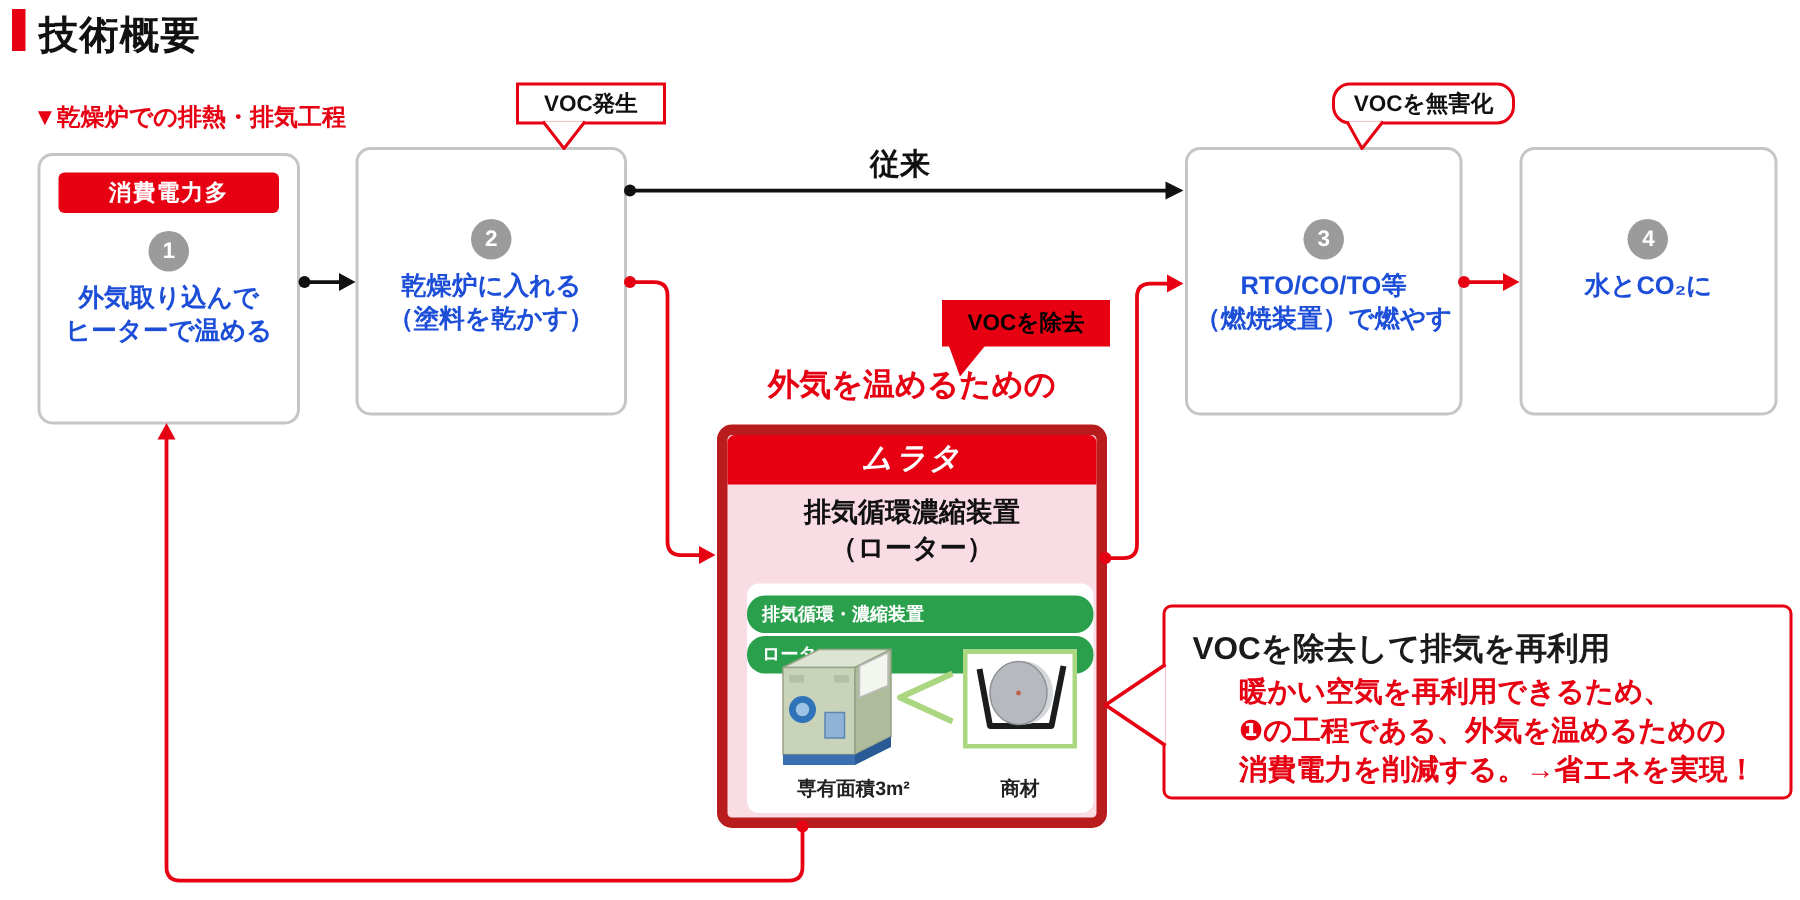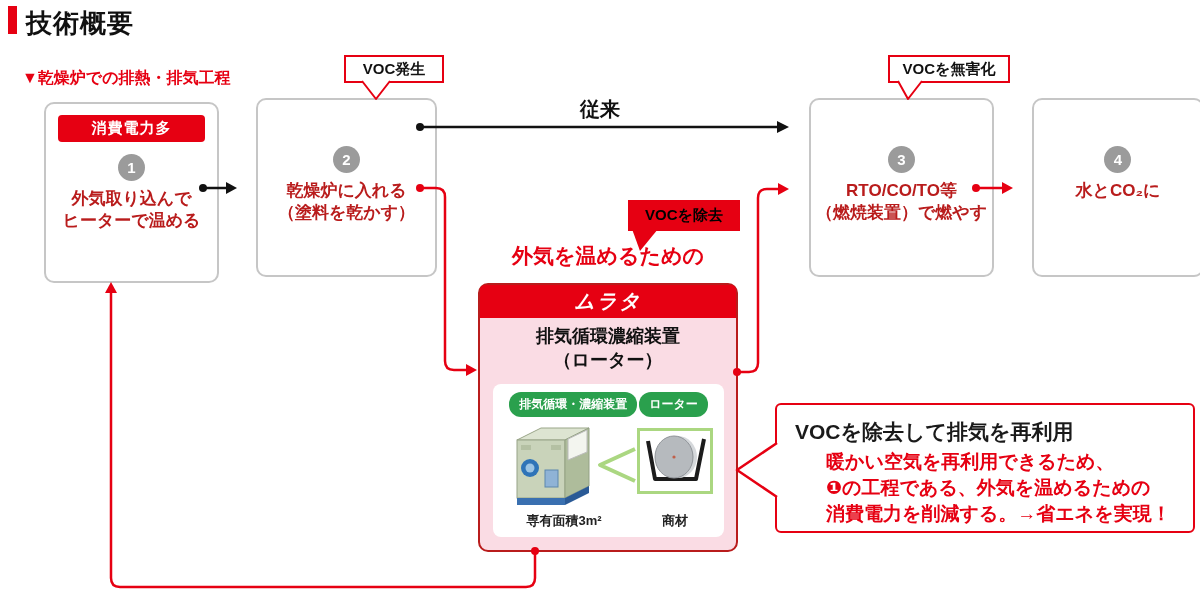--- a/index.html
+++ b/index.html
@@ -9,50 +9,50 @@
     color:#1a1a1a;
   }
   
   .page-title { position:absolute; left:8px; top:6px; display:flex; gap:9px; }
   .title-bar  { width:9px; height:28px; background:#e60012; }
   .title-text { font-size:26px; font-weight:bold; color:#111; letter-spacing:1px; }
   .section-label { position:absolute; left:22px; top:68px; font-size:16px; font-weight:bold; color:#e60012; }
 
   
   .step-box { position:absolute; background:#fff; border:2px solid #c6c6c6; border-radius:10px;
-              box-sizing:border-box; display:flex; flex-direction:column; align-items:center;margin-left:19px; }
+              box-sizing:border-box; display:flex; flex-direction:column; align-items:center; }
   .power-badge { margin:11px 12px 0; align-self:stretch; background:#e60012; color:#fff;
                  border-radius:4px; font-size:15px; font-weight:bold; text-align:center;
                  padding:4px 0; letter-spacing:1px; }
   .step-content { display:flex; flex-direction:column; align-items:center; gap:7px; margin-top:46px; }
   .step-box.has-badge .step-content { margin-top:12px; }
   .step-circle { width:27px; height:27px; border-radius:50%; background:#9b9b9b; color:#fff;
                  font-size:15px; font-weight:bold; display:flex; align-items:center; justify-content:center; }
-  .step-lines { font-size:17px; font-weight:bold; line-height:1.3; text-align:center; color:#b91c1c; }
+  .step-lines { font-size:17px; font-weight:bold; line-height:1.3; text-align:center; color:#1d4ed8; }
 
   
   .callout { position:absolute; box-sizing:border-box; background:#fff; border:2px solid #e60012;
              display:flex; align-items:center; justify-content:center; font-size:15px; font-weight:bold;
              color:#111; z-index:2; }
   .callout.filled { background:#e60012; border:none; color:#000000; }
 
   .conventional-label { position:absolute; left:555px; top:96px; width:90px; text-align:center;
                         font-size:20px; font-weight:bold; color:#111; }
 
   
   .case-label { position:absolute; left:468px; top:242px; width:280px; text-align:center;
                 font-size:21px; font-weight:bold; color:#e60012; }
   .murata-box { position:absolute; left:478px; top:283px; width:260px; height:269px; box-sizing:border-box;
-                background:#fadce4; border:2px solid #b91c1c; border-radius:10px; }
+                background:#fadce4; border:7px solid #b91c1c; border-radius:10px; }
   .murata-header { background:#e60012; color:#fff; font-size:20px; font-weight:bold; font-style:italic;
                    text-align:center; line-height:33px; height:33px; border-radius:5px 5px 0 0; letter-spacing:2px; }
   .device-name { margin-top:6px; text-align:center; font-size:18px; font-weight:bold; line-height:1.35; color:#111; }
   .murata-inner { position:absolute; left:13px; top:99px; width:231px; height:153px; background:#fff;
                   border-radius:8px; }
-  .badge-row { position:absolute; left:0; top:8px; width:100%; display:flex; justify-content:center; gap:2px; }
+  .badge-row { position:absolute; left:0; top:8px; width:100%; display:flex; justify-content:center; gap:2px;flex-direction:column; }
   .green-badge { background:#2aa04d; color:#fff; font-size:12px; font-weight:bold; border-radius:12px;
                  padding:4px 10px; white-space:nowrap; }
   .device-photo { position:absolute; left:16px; top:34px; }
   .rotor-frame { position:absolute; left:144px; top:44px; width:76px; height:66px; box-sizing:border-box;
                  background:#fff; border:3px solid #abd781; }
   .caption { position:absolute; font-size:13px; font-weight:bold; color:#222; text-align:center; }
   .caption-device { left:6px; top:128px; width:130px; }
   .caption-rotor  { left:144px; top:128px; width:76px; }
 
   
@@ -111,21 +111,21 @@
       <div class="step-circle">4</div>
       <div class="step-lines">
         <div>水とCO₂に</div>
       </div>
     </div>
   </div>
 
   <div class="conventional-label">従来</div>
 
   <div class="callout" style="left:344px; top:55px; width:100px; height:28px;">VOC発生</div>
-  <div class="callout" style="left:888px; top:55px; width:122px; height:28px;">VOCを無害化</div>
+  <div class="callout" style="left:888px; top:55px; width:122px; height:28px;border-radius:12px;">VOCを無害化</div>
   <div class="callout filled" style="left:628px; top:200px; width:112px; height:31px;">VOCを除去</div>
 
   <div class="case-label">外気を温めるための</div>
   <div class="murata-box">
     <div class="murata-header">ムラタ</div>
     <div class="device-name">
       <div>排気循環濃縮装置</div>
       <div>（ローター）</div>
     </div>
     <div class="murata-inner">

